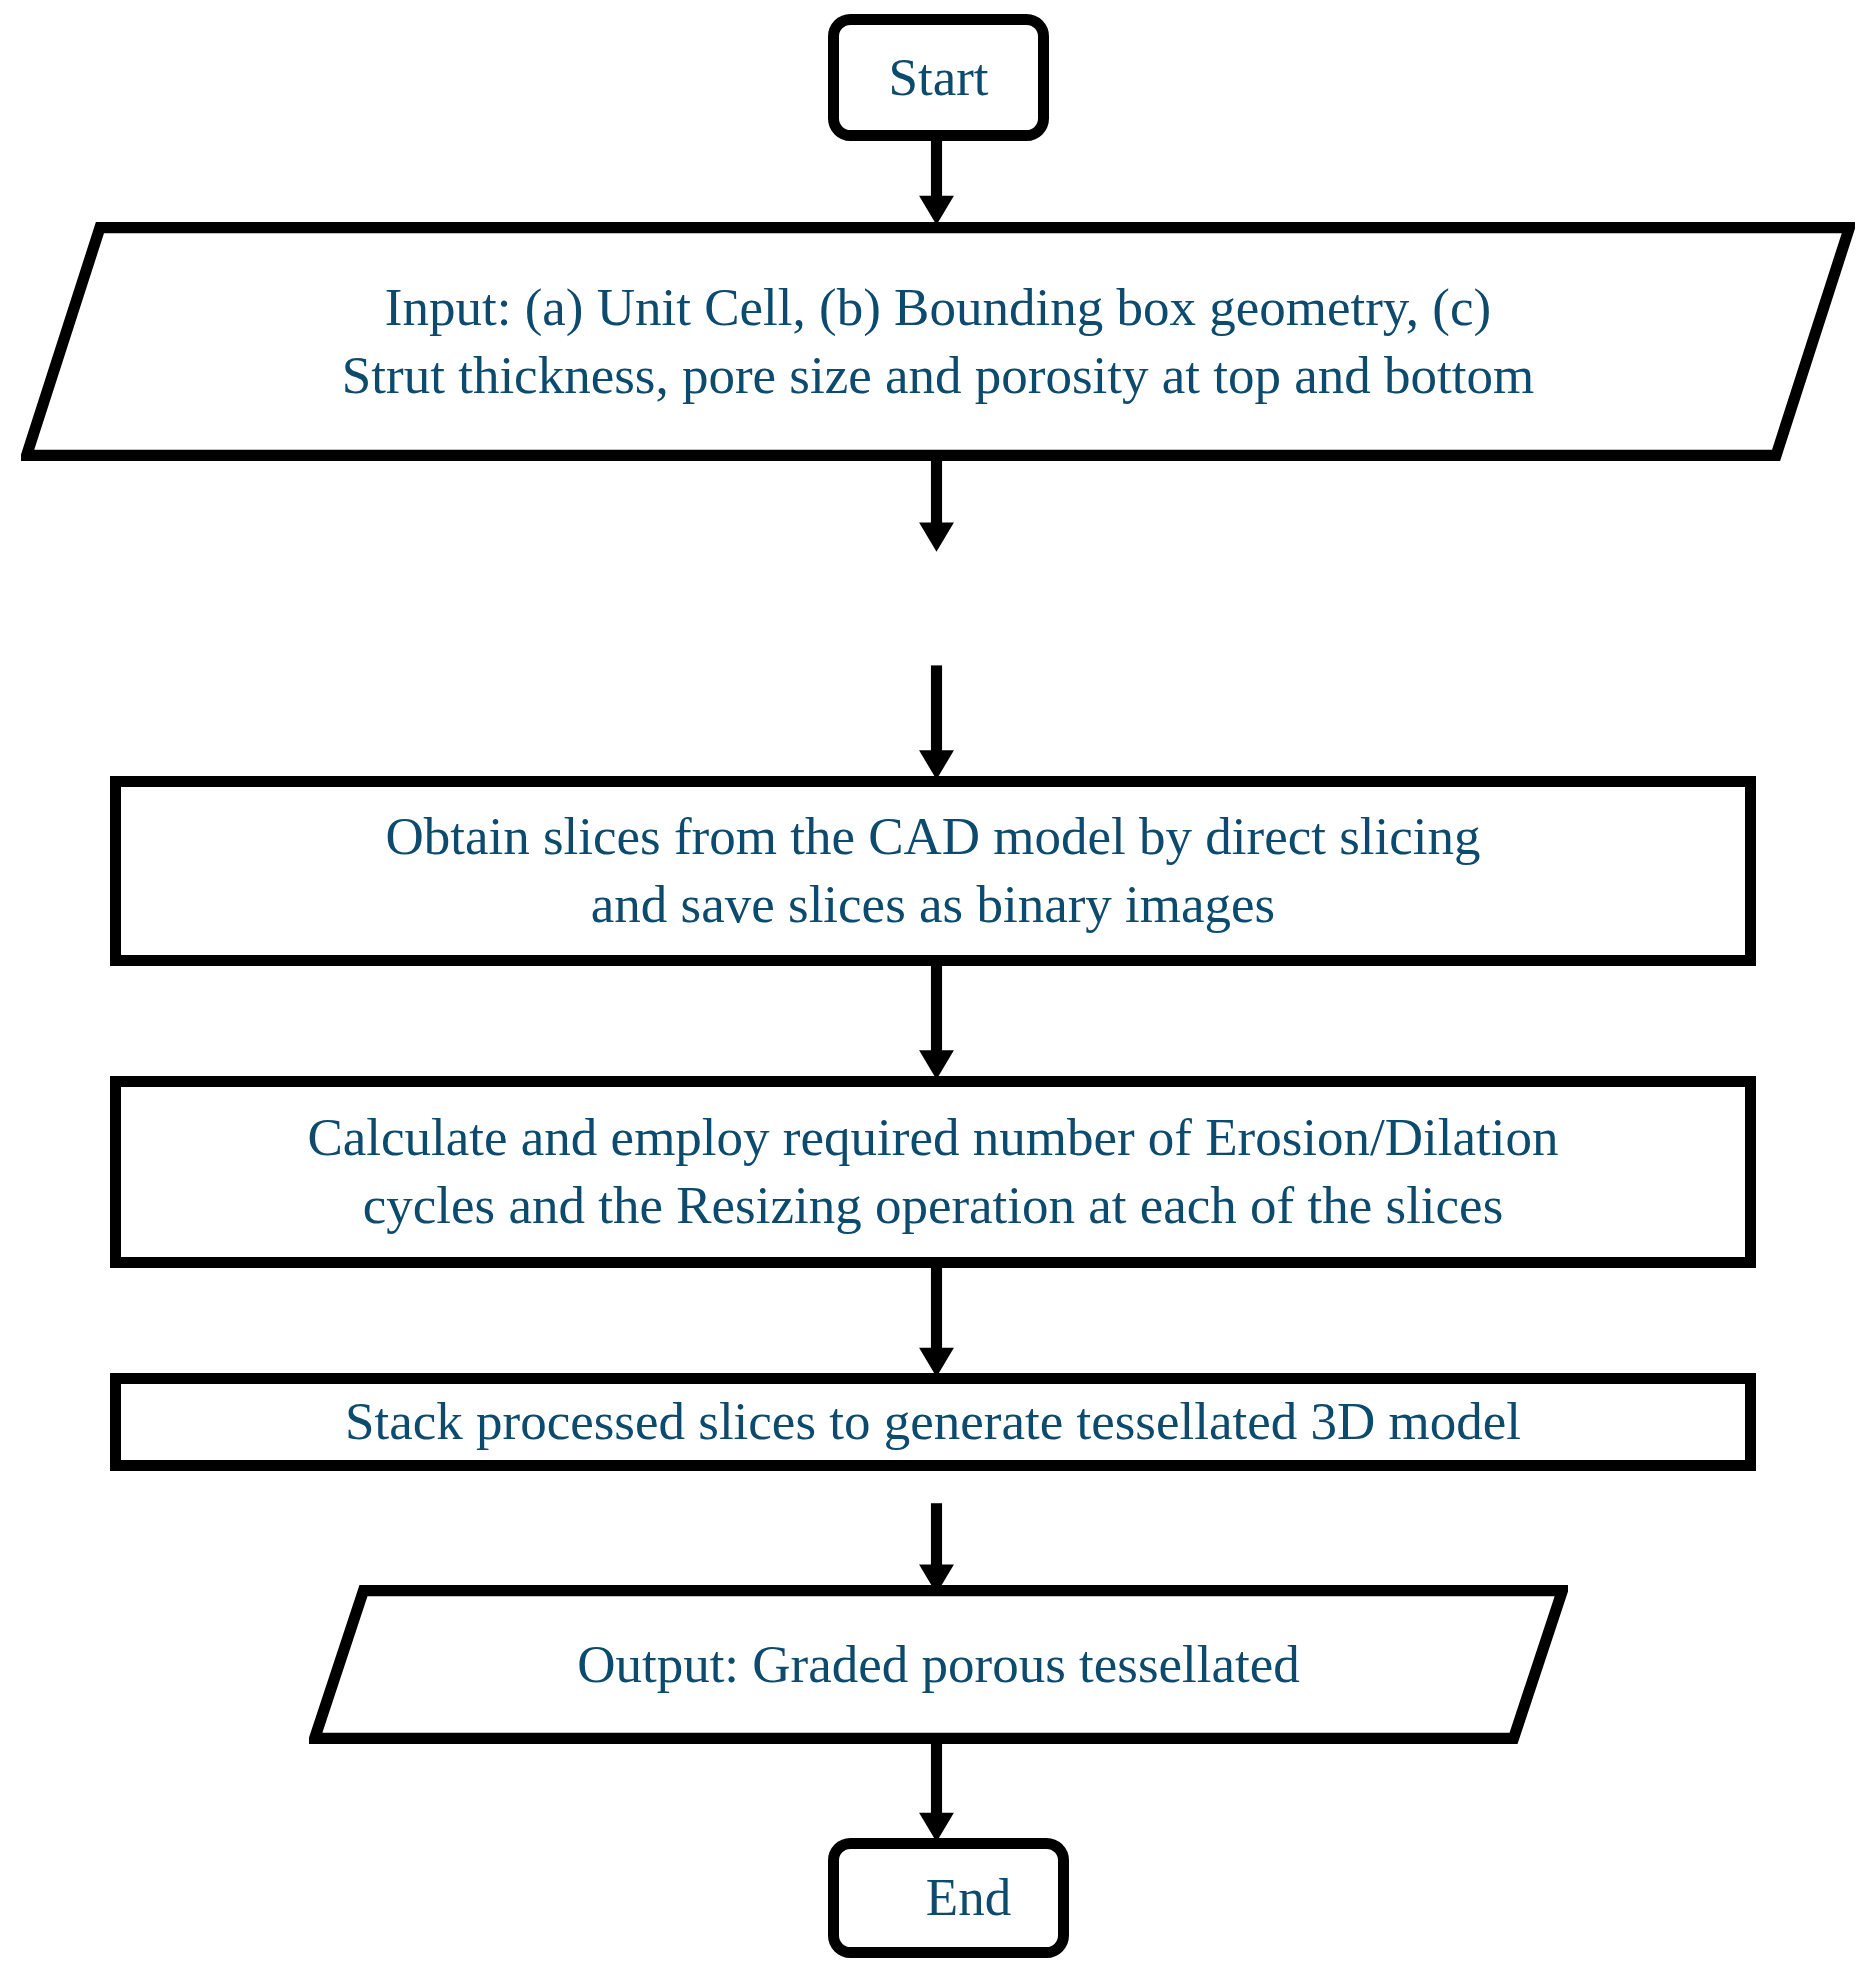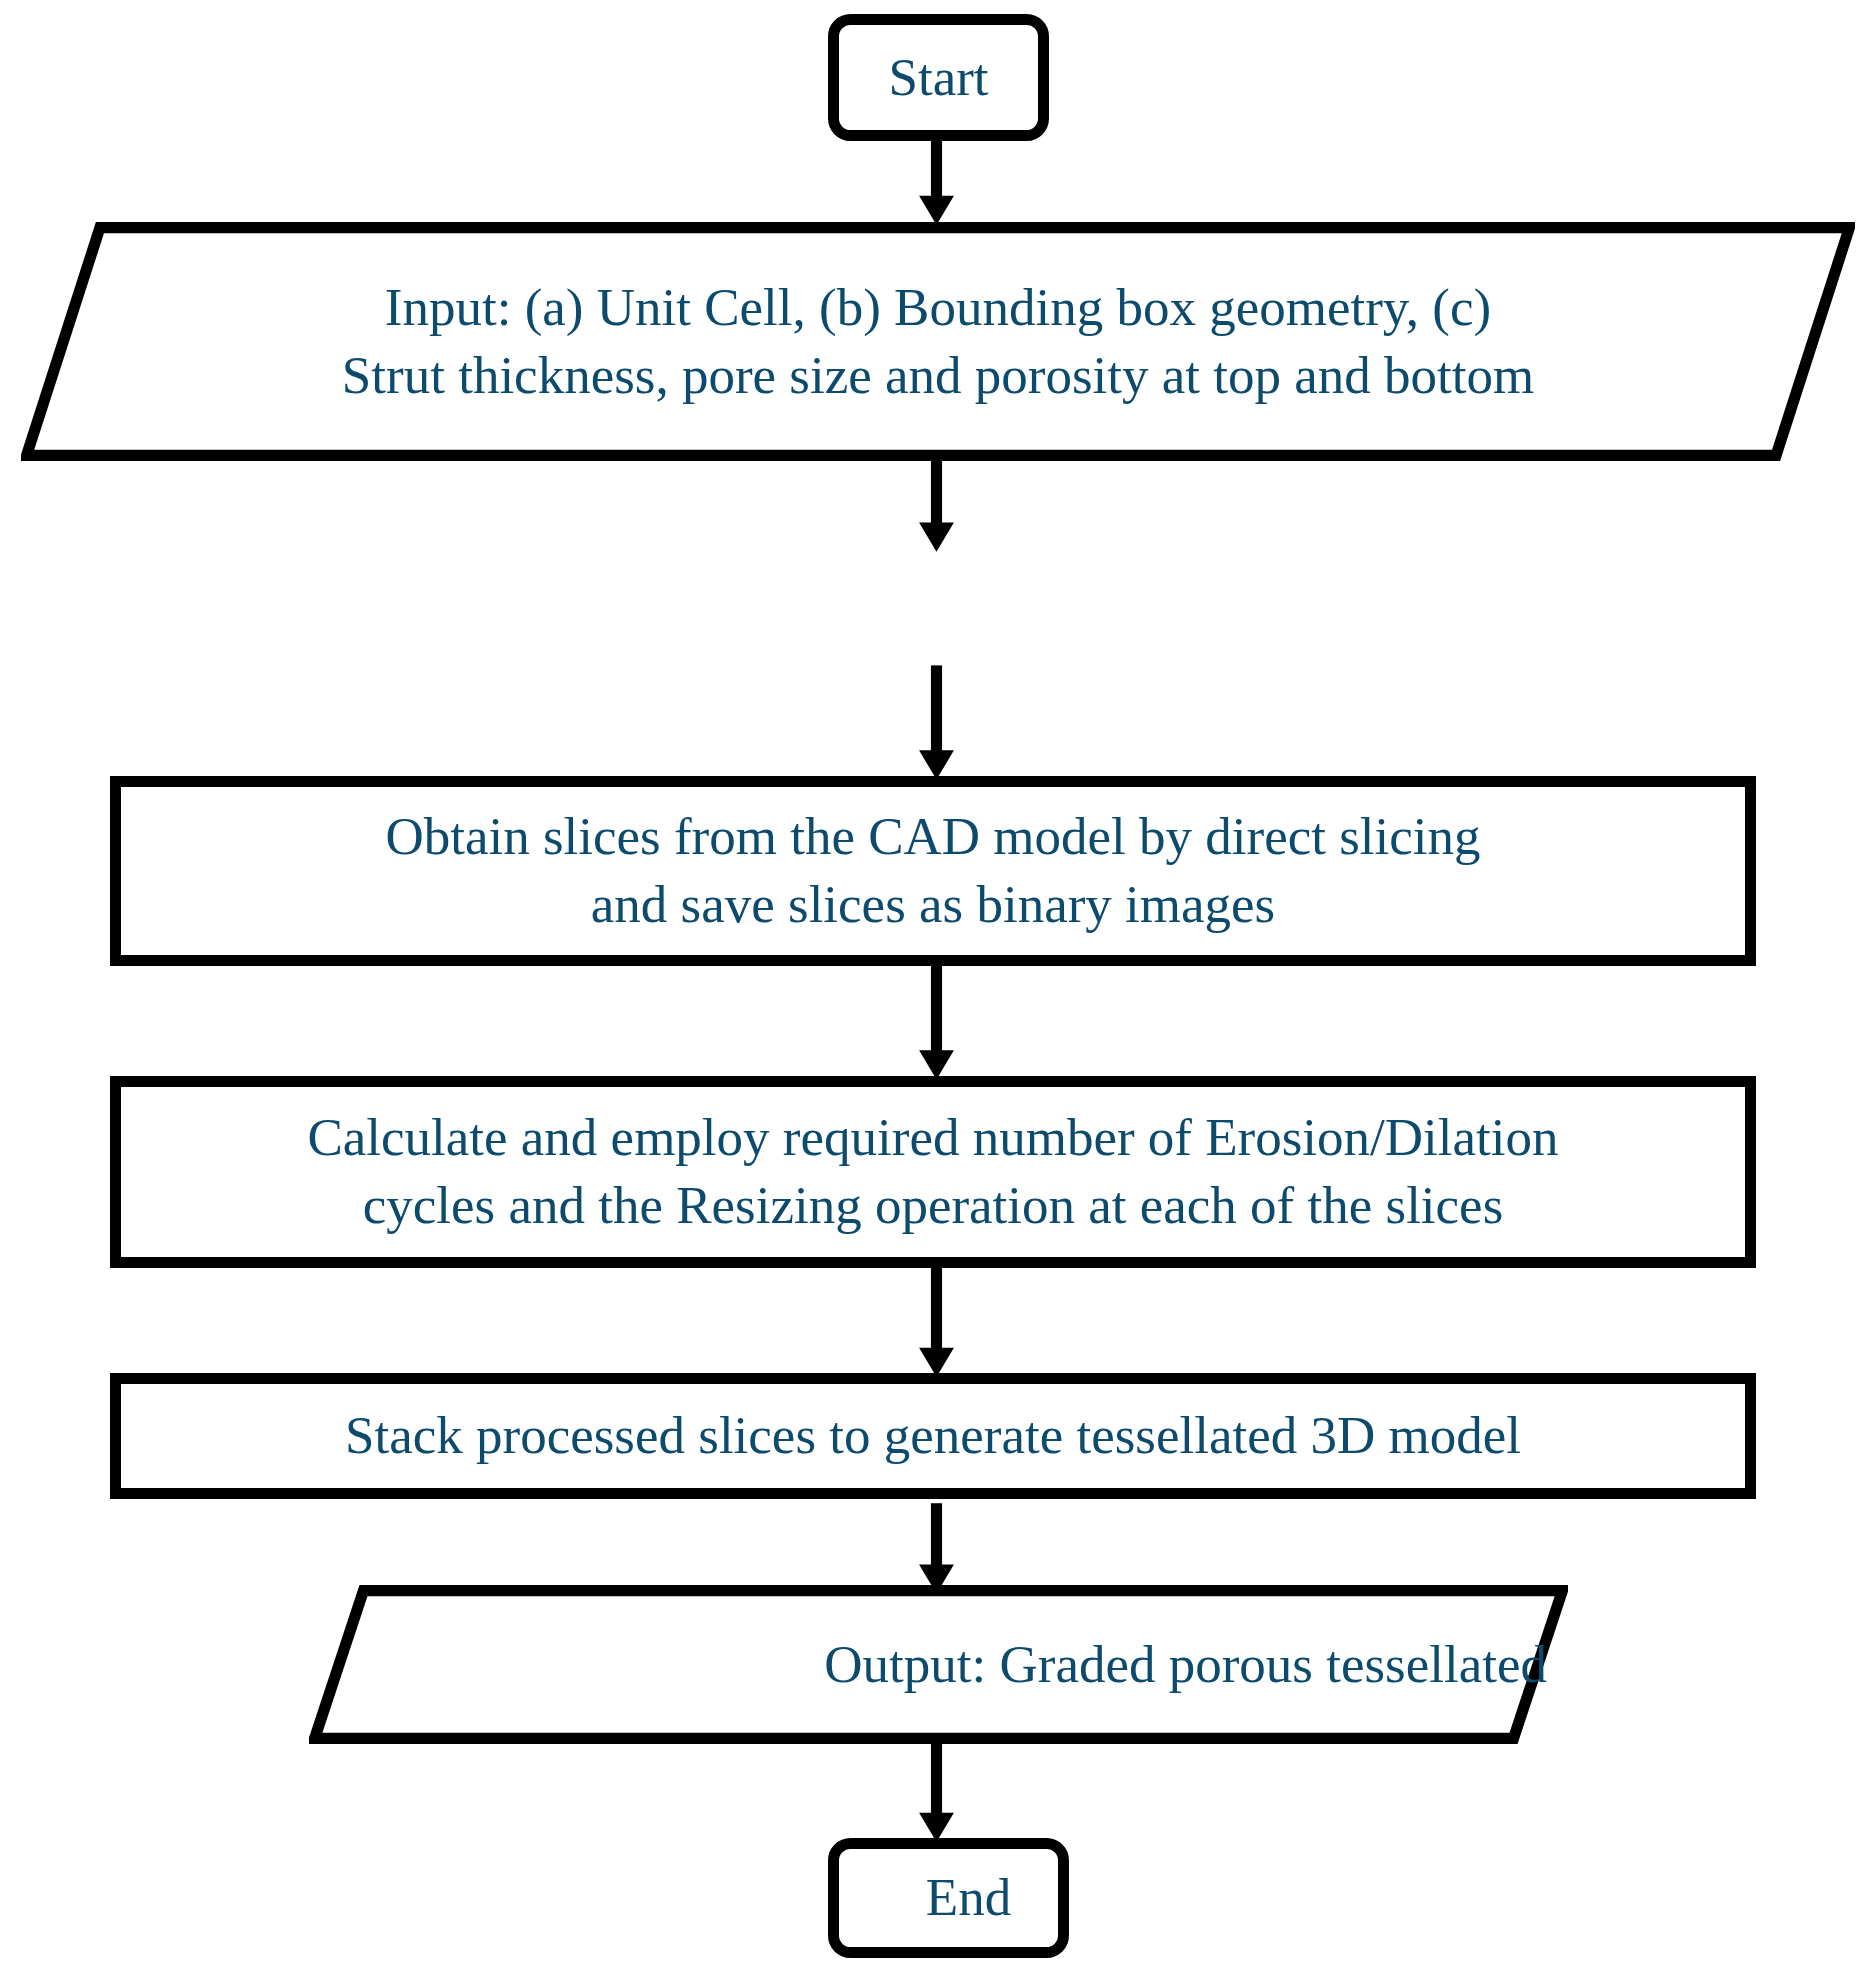--- a/index.html
+++ b/index.html
@@ -126,32 +126,32 @@
 cycles and the Resizing operation at each of the slices</span>
   </div>
 
   <div class="connector" style="left:917px; top:1264px; width:39px; height:113px;">
     <svg viewBox="0 0 56 162" width="39" height="113" xmlns="http://www.w3.org/2000/svg">
       <rect x="20" y="0" width="16" height="122" fill="#000000"></rect>
       <polygon points="3,120 53,120 28,162" fill="#000000"></polygon>
     </svg>
   </div>
 
-  <div class="node process" style="left:110px; top:1373px; width:1646px; height:126px;">
+  <div class="node process" style="left:110px; top:1373px; width:1646px; height:98px;">
     <span class="label">Stack processed slices to generate tessellated 3D model</span>
   </div>
 
   <div class="connector" style="left:917px; top:1503px; width:39px; height:91px;">
     <svg viewBox="0 0 56 130" width="39" height="91" xmlns="http://www.w3.org/2000/svg">
       <rect x="20" y="0" width="16" height="90" fill="#000000"></rect>
       <polygon points="3,88 53,88 28,130" fill="#000000"></polygon>
     </svg>
   </div>
 
-  <div class="node io" style="left:309px; top:1585px; width:1259px; height:159px;justify-content:flex-end;">
+  <div class="node io" style="left:309px; top:1585px; width:1259px; height:159px;">
     <svg viewBox="0 0 1802 228" preserveAspectRatio="none" xmlns="http://www.w3.org/2000/svg">
       <polygon points="78,8 1794,8 1724,220 8,220" fill="#ffffff" stroke="#000000" stroke-width="16" stroke-linejoin="miter"></polygon>
     </svg>
     <span class="label">Output: Graded porous tessellated</span>
   </div>
 
   <div class="connector" style="left:917px; top:1739px; width:39px; height:103px;">
     <svg viewBox="0 0 56 148" width="39" height="103" xmlns="http://www.w3.org/2000/svg">
       <rect x="20" y="0" width="16" height="108" fill="#000000"></rect>
       <polygon points="3,106 53,106 28,148" fill="#000000"></polygon>

